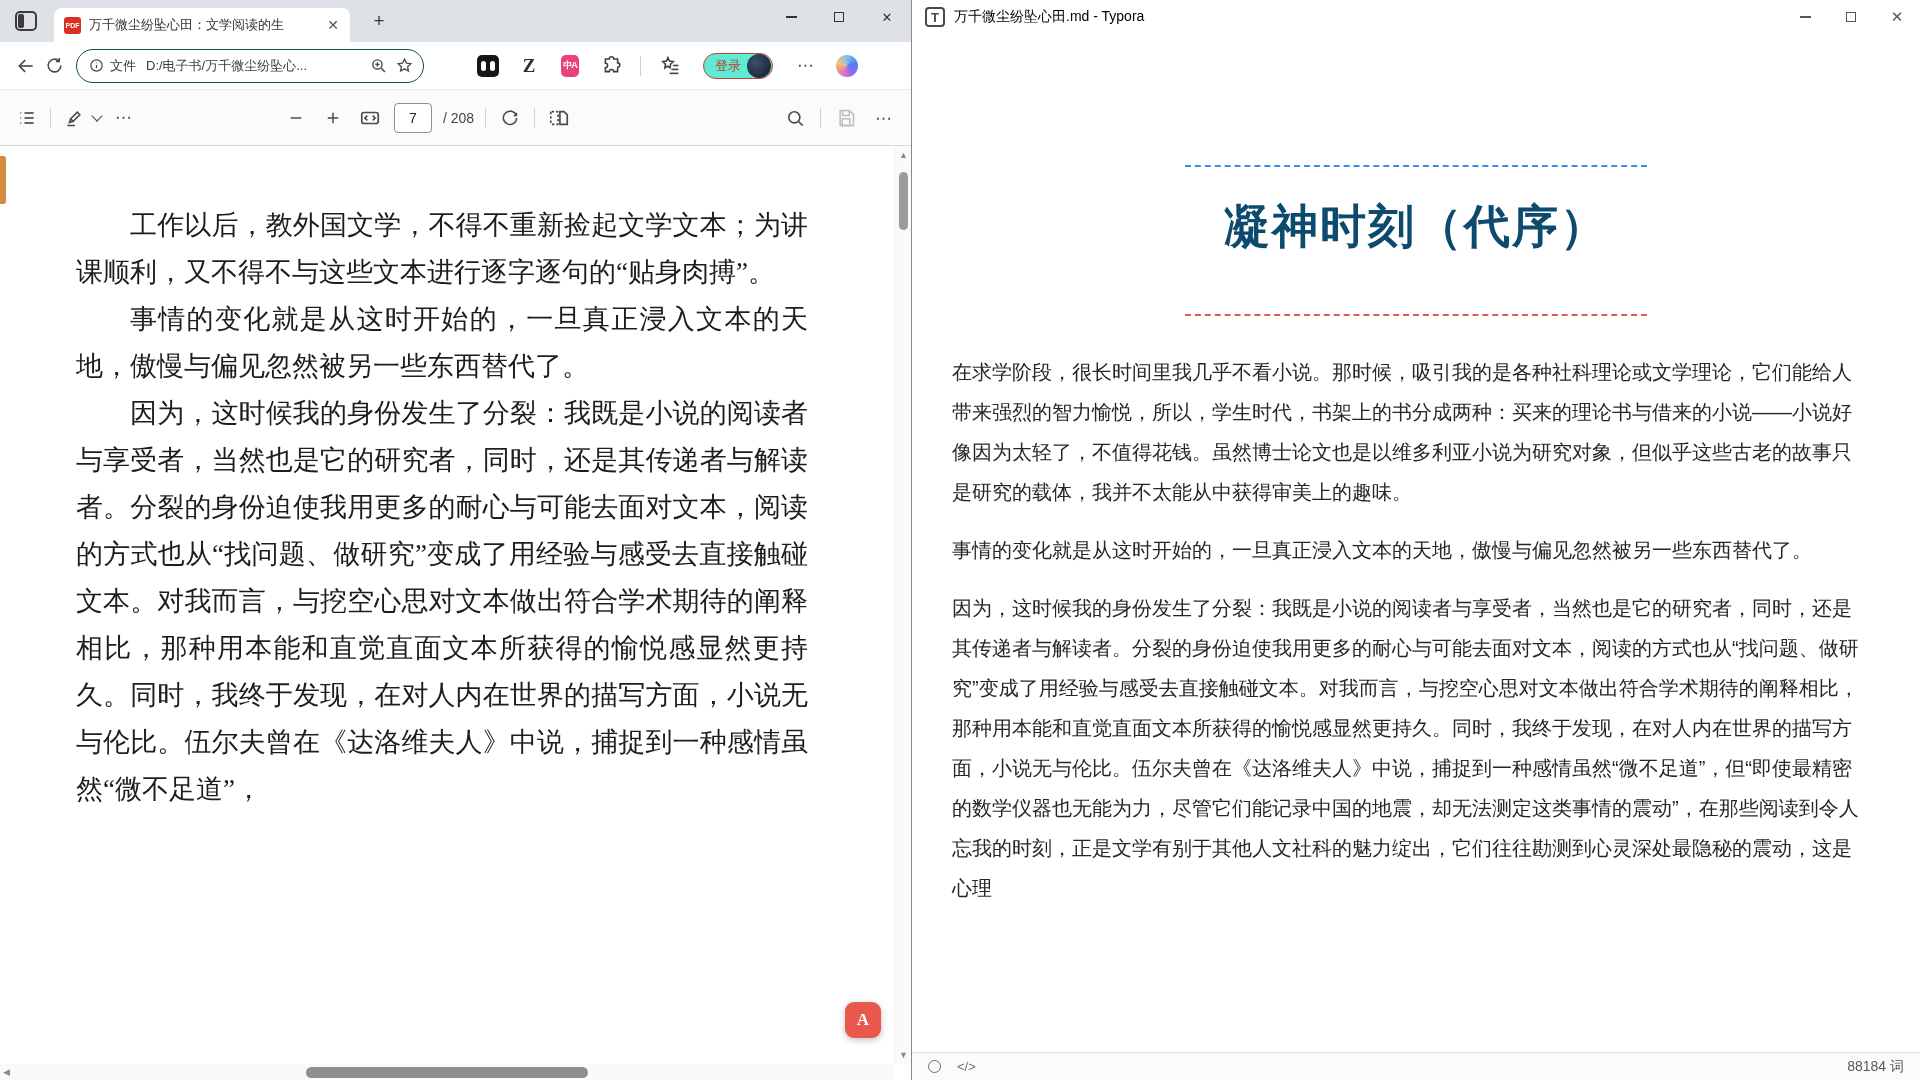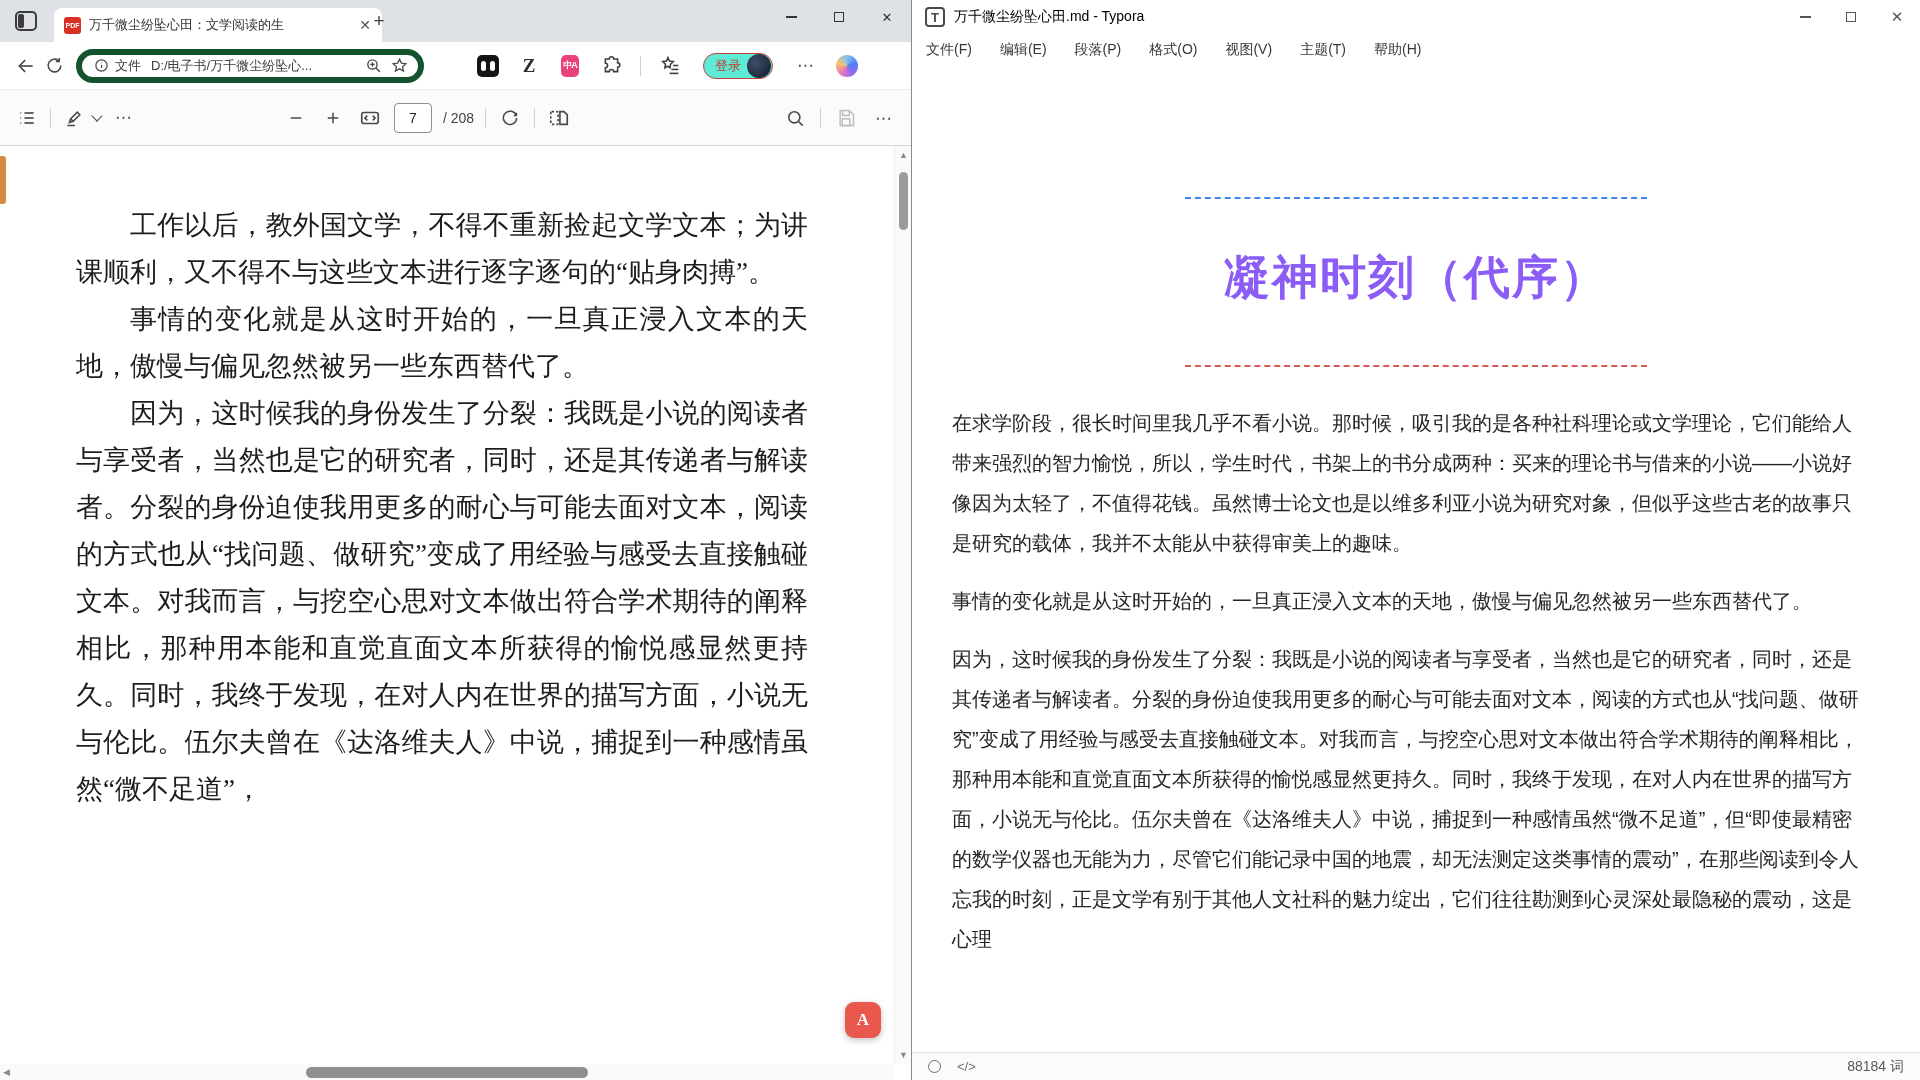--- a/index.html
+++ b/index.html
@@ -8,39 +8,39 @@
   .stage { position:absolute; left:0; top:0; width:1920px; height:1080px; }
 
   
   .edge { position:absolute; left:0; top:0; width:911px; height:1080px; background:#fff; }
 
   .tabbar { position:relative; height:42px; background:#dee1e6; display:flex; align-items:flex-end; }
   .tab-actions { position:absolute; left:15px; top:11px; width:22px; height:20px;
                  border:2px solid #3c3c3c; border-radius:5px; cursor:pointer; }
   .tab-actions::before { content:""; position:absolute; left:1px; top:1px; bottom:1px; width:6px;
                  background:#3c3c3c; border-radius:2px; }
-  .tab { position:absolute; left:54px; bottom:0; width:328px; height:34px; background:#fff;
+  .tab { position:absolute; left:54px; bottom:0; width:296px; height:34px; background:#fff;
          border-radius:8px 8px 0 0; display:flex; align-items:center; padding:0 8px 0 10px;margin-top:8px; }
   .pdf-badge { width:17px; height:17px; background:#d93025; border-radius:3px; color:#fff;
                font-size:7px; font-weight:bold; display:flex; align-items:center; justify-content:center; flex:none; }
   .tab-title { flex:1; margin-left:8px; font-size:13px; color:#333; white-space:nowrap; overflow:hidden; }
   .tab-close { flex:none; width:18px; height:18px; display:flex; align-items:center; justify-content:center;
                font-size:14px; color:#555; cursor:pointer; }
   .newtab { position:absolute; left:366px; bottom:7px; width:26px; height:26px; text-align:center;
             line-height:24px; font-size:19px; color:#3c3c3c; cursor:pointer; }
   .win-controls { position:absolute; right:0; top:0; height:34px; display:flex; }
   .win-btn { width:48px; height:34px; display:flex; align-items:center; justify-content:center;
              color:#333; font-size:13px; cursor:pointer; }
   .win-max-glyph { width:10px; height:10px; border:1px solid #333; }
   .win-min-glyph { width:11px; height:1.5px; background:#333; }
 
   .toolbar { height:48px; background:#fff; display:flex; align-items:center; padding:0 12px; border-bottom:1px solid #ededed; }
   .nav-icon { width:28px; height:28px; display:flex; align-items:center; justify-content:center;
               color:#4a4a4a; cursor:pointer; flex:none; }
-  .addr { width:348px; height:34px; margin-left:8px; border:6px solid #14532d; border-radius:17px;
+  .addr { width:348px; height:34px; margin-left:8px; border:1px solid #14532d; border-radius:17px;
           display:flex; align-items:center; padding:0 10px 0 12px; background:#fff; }
   .addr-scheme { font-size:13px; color:#3b3b3b; margin:0 10px 0 6px; flex:none; }
   .addr-path { font-size:13px; color:#3b3b3b; flex:1; white-space:nowrap; overflow:hidden; }
   .addr svg, .toolbar svg { display:block; }
   .ext-row { display:flex; align-items:center; margin-left:52px; gap:17px; }
   .ext { width:24px; height:24px; display:flex; align-items:center; justify-content:center; cursor:pointer; flex:none; }
   .ext-black { width:22px; height:22px; background:#151515; border-radius:5px; position:relative; }
   .ext-black i { position:absolute; top:6px; width:5px; height:10px; background:#fff; border-radius:2.5px; }
   .ext-black i:first-child { left:4px; } .ext-black i:last-child { right:4px; }
   .ext-z { font-size:19px; font-weight:bold; color:#2f2f2f; font-family:"Liberation Serif",serif; }
@@ -94,22 +94,22 @@
   .ty-title { margin-left:9px; font-size:14px; color:#000000; }
   .ty-controls { position:absolute; right:0; top:0; height:34px; display:flex; }
   .ty-btn { width:46px; height:34px; display:flex; align-items:center; justify-content:center; color:#555;
             font-size:15px; cursor:pointer; }
   .ty-menubar { height:32px; display:flex; align-items:center; padding-left:14px; gap:28px; flex:none; }
   .ty-menu { font-size:14px; color:#373737; cursor:pointer; }
   .ty-content { position:relative; flex:1; overflow:hidden; }
   .hr-dash { border:none; width:462px; margin:0 auto; }
   .hr-blue { border-top:2px dashed #4285f4; margin-top:131px; }
   .hr-red  { border-top:2px dashed #db5a52; margin-top:56px; }
-  .ty-heading { margin-top:48px; text-align:center; font-family:"Liberation Serif","DejaVu Serif",serif;
-                font-size:46px; font-weight:bold; color:#8b5cf6; letter-spacing:2px; }
+  .ty-heading { margin-top:29px; text-align:center; font-family:"Liberation Serif","DejaVu Serif",serif;
+                font-size:46px; font-weight:bold; color:#0c4a6e; letter-spacing:2px; }
   .ty-body { margin:36px 56px 0 40px; font-size:20px; line-height:40px; color:#262626; }
   .ty-body p { margin-bottom:18px; cursor:text; }
   .ty-status { height:28px; border-top:1px solid #e1e1e1; background:#fbfbfb; display:flex; align-items:center;
                padding:0 16px; flex:none; }
   .st-circle { width:13px; height:13px; border:1.5px solid #6f6f6f; border-radius:50%; cursor:pointer; flex:none; }
   .st-code { margin-left:16px; font-size:13px; color:#6f6f6f; cursor:pointer; }
   .st-words { margin-left:auto; font-size:14px; color:#595959; }
 </style>
 </head>
 <body>
@@ -315,29 +315,20 @@
         <div class="ty-btn">
             <span class="win-min-glyph" style="background:#555"></span>
           </div>
         <div class="ty-btn">
             <span class="win-max-glyph" style="border-color:#555"></span>
           </div>
         <div class="ty-btn">✕</div>
       </div>
     </div>
 
-    <div class="ty-menubar">
-      <span class="ty-menu">文件(F)</span>
-      <span class="ty-menu">编辑(E)</span>
-      <span class="ty-menu">段落(P)</span>
-      <span class="ty-menu">格式(O)</span>
-      <span class="ty-menu">视图(V)</span>
-      <span class="ty-menu">主题(T)</span>
-      <span class="ty-menu">帮助(H)</span>
-    </div>
 
     <div class="ty-content">
       <hr class="hr-dash hr-blue">
       <div class="ty-heading">凝神时刻（代序）</div>
       <hr class="hr-dash hr-red">
       <div class="ty-body">
         <p>在求学阶段，很长时间里我几乎不看小说。那时候，吸引我的是各种社科理论或文学理论，它们能给人带来强烈的智力愉悦，所以，学生时代，书架上的书分成两种：买来的理论书与借来的小说——小说好像因为太轻了，不值得花钱。虽然博士论文也是以维多利亚小说为研究对象，但似乎这些古老的故事只是研究的载体，我并不太能从中获得审美上的趣味。</p>
         <p>事情的变化就是从这时开始的，一旦真正浸入文本的天地，傲慢与偏见忽然被另一些东西替代了。</p>
         <p>因为，这时候我的身份发生了分裂：我既是小说的阅读者与享受者，当然也是它的研究者，同时，还是其传递者与解读者。分裂的身份迫使我用更多的耐心与可能去面对文本，阅读的方式也从“找问题、做研究”变成了用经验与感受去直接触碰文本。对我而言，与挖空心思对文本做出符合学术期待的阐释相比，那种用本能和直觉直面文本所获得的愉悦感显然更持久。同时，我终于发现，在对人内在世界的描写方面，小说无与伦比。伍尔夫曾在《达洛维夫人》中说，捕捉到一种感情虽然“微不足道”，但“即使最精密的数学仪器也无能为力，尽管它们能记录中国的地震，却无法测定这类事情的震动”，在那些阅读到令人忘我的时刻，正是文学有别于其他人文社科的魅力绽出，它们往往勘测到心灵深处最隐秘的震动，这是心理</p>
       </div>

